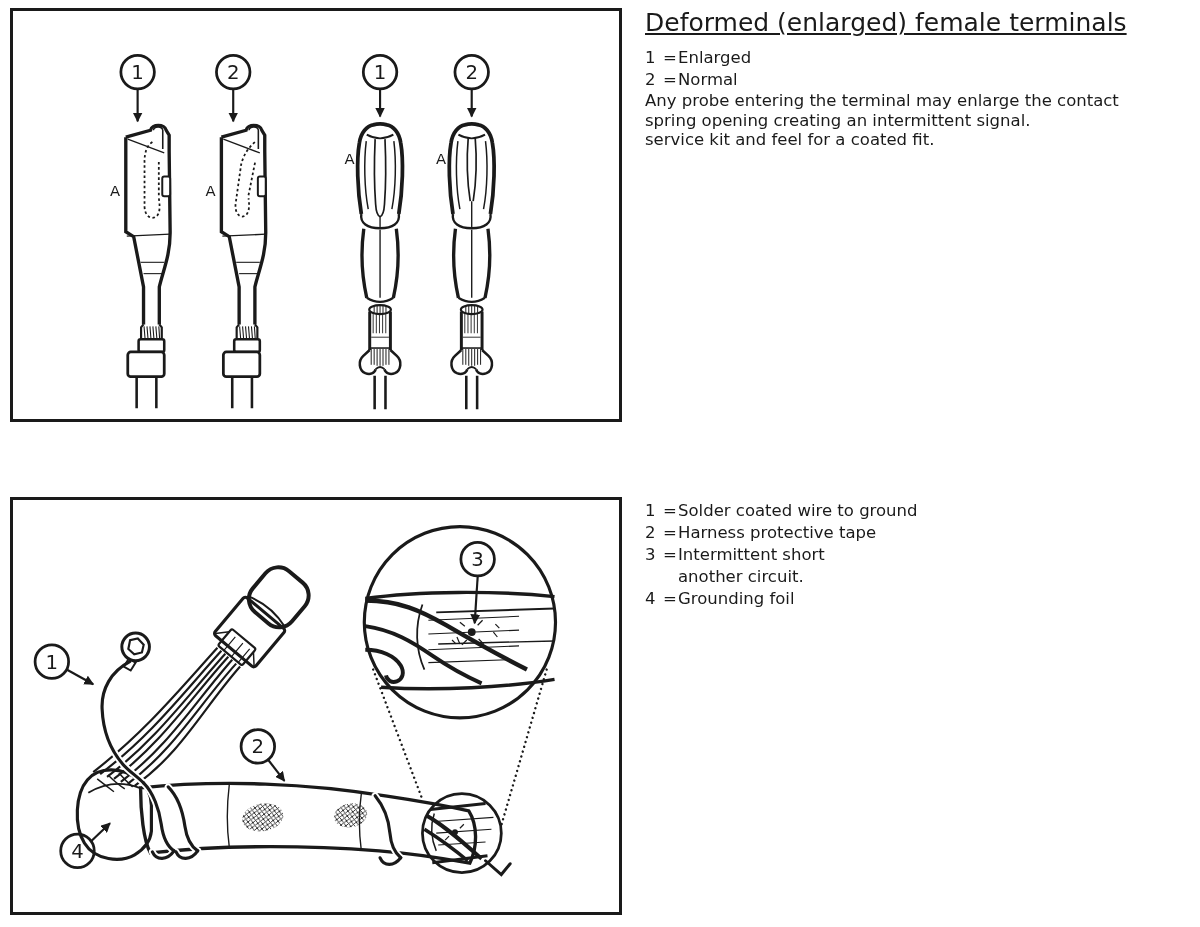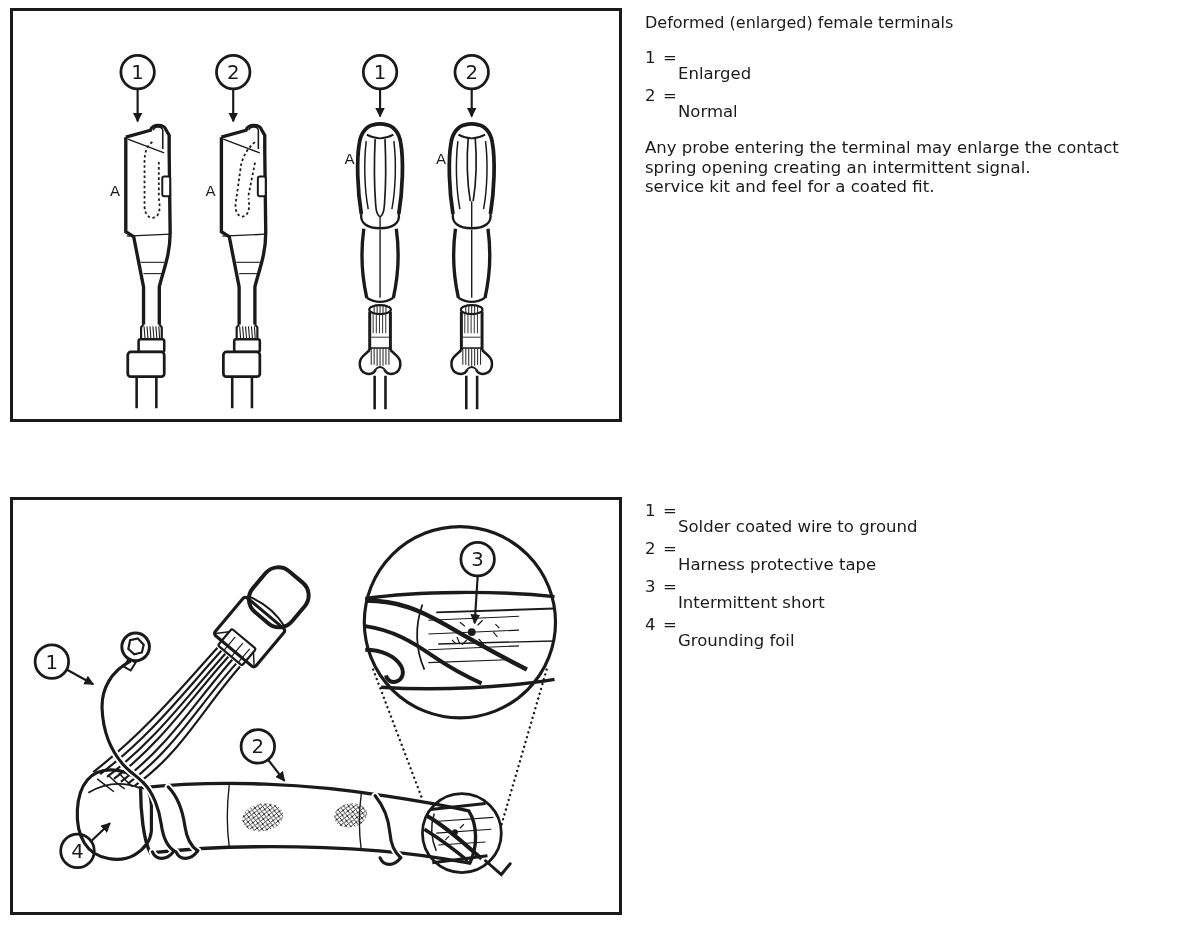--- a/index.html
+++ b/index.html
@@ -9,28 +9,28 @@
     font-family:"DejaVu Sans","Liberation Sans",sans-serif;
     color:#1a1a1a;
   }
   .figbox{position:absolute;border:3px solid #1a1a1a;box-sizing:border-box;background:#fff;}
   #box1{left:10px;top:8px;width:612px;height:414px;}
   #box2{left:10px;top:497px;width:612px;height:418px;}
   .figbox svg{position:absolute;left:0;top:0;width:100%;height:100%;}
   .textcol{position:absolute;left:645px;width:552px;}
   #col1{top:10px;}
   #col2{top:488px;}
-  .fig-title{font-size:16px;line-height:26px;}
+  .fig-title{font-size:25px;line-height:26px;text-decoration:underline;}
   .legend{margin-top:11px;font-size:16.5px;}
   #col2 .legend{margin-top:12px;}
   .lrow{display:flex;line-height:22px;}
   .lrow .num{width:18px;flex:0 0 18px;}
   .lrow .eq{width:15px;flex:0 0 15px;}
-  .lrow .lab{flex:1;margin-top:16px;}
-  .para{margin-top:15px;font-size:16.5px;}
+  .lrow .lab{flex:1;}
+  .para{font-size:16.5px;}
   .pline{line-height:19.5px;white-space:nowrap;}
   svg path,svg rect,svg circle,svg ellipse,svg line,svg polygon{vector-effect:none;}
   .ink{stroke:#1a1a1a;fill:none;}
   text{fill:#1a1a1a;}
 </style>
 </head>
 <body>
 
 <div id="box1" class="figbox">
 <svg viewBox="0 0 612 414">
@@ -286,20 +286,21 @@
     <div class="lrow">
       <span class="num">2</span>
       <span class="eq">=</span>
       <span class="lab">Harness protective tape</span>
     </div>
     <div class="lrow">
       <span class="num">3</span>
       <span class="eq">=</span>
       <span class="lab">
         <span>Intermittent short</span>
+        <div>another circuit.</div>
       </span>
     </div>
     <div class="lrow">
       <span class="num">4</span>
       <span class="eq">=</span>
       <span class="lab">Grounding foil</span>
     </div>
   </div>
 </div>
 

